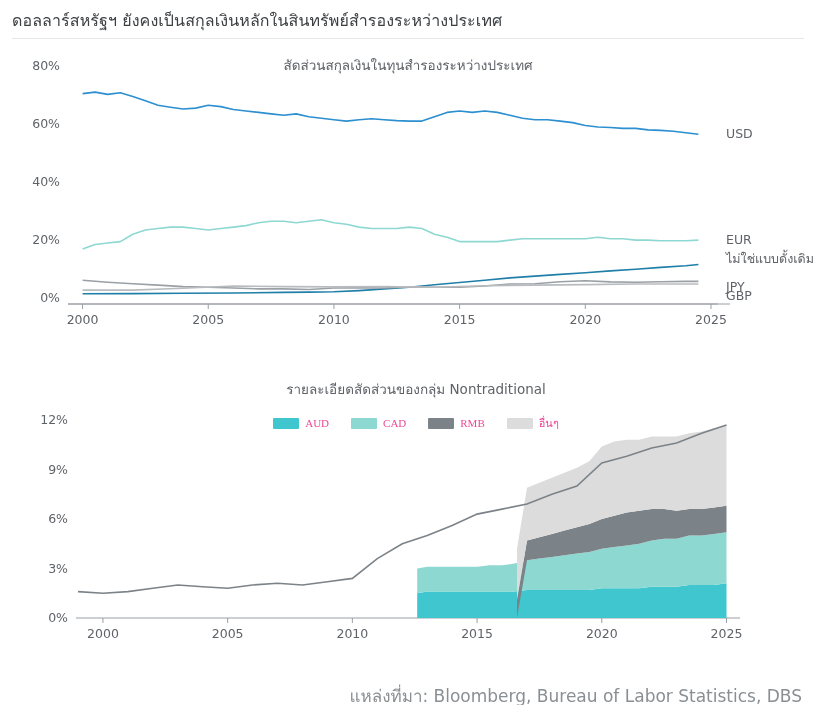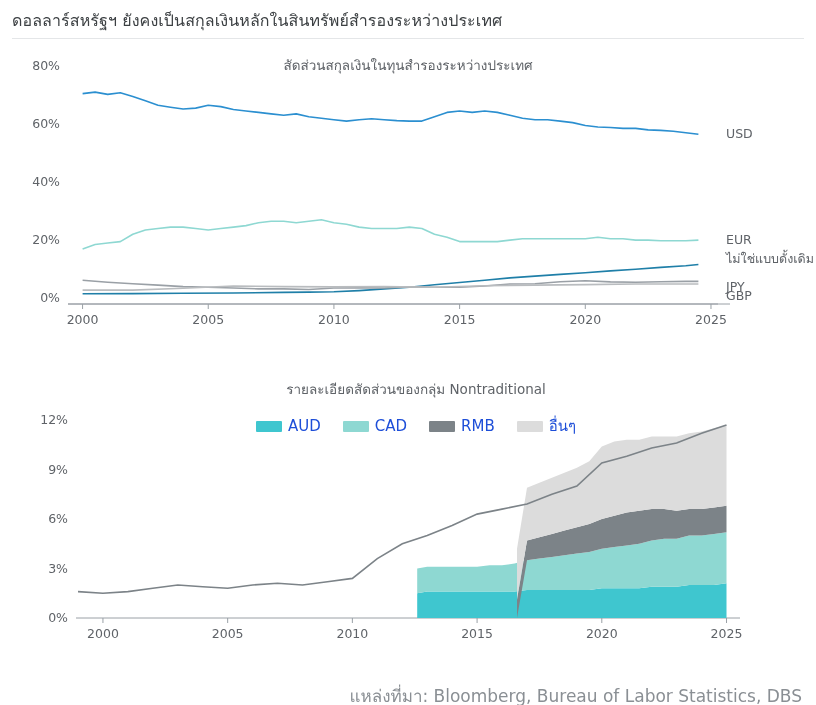--- a/index.html
+++ b/index.html
@@ -28,21 +28,21 @@
   }
   .svg-wrap{position:absolute;left:0;top:0;width:100%;height:100%;}
   .axis-label{font-size:12.5px;fill:#5f6368;font-family:"DejaVu Sans","Liberation Sans",sans-serif;}
   .series-label{font-size:12.5px;fill:#5f6368;font-family:"DejaVu Sans","Liberation Sans",sans-serif;}
   .legend{
     position:absolute;top:44px;width:100%;display:flex;justify-content:center;
     gap:22px;align-items:center;
   }
   .legend-item{display:flex;align-items:center;gap:6px;}
   .legend-swatch{width:26px;height:11px;border-radius:1px;display:inline-block;}
-  .legend-text{font-size:15px;color:#1d4ed8;}
+  .legend-text{font-size:11px;color:#ec4899;font-family:Liberation Serif, serif;}
   .source{
     position:absolute;right:14px;top:682px;font-size:17px;color:#8a8f94;
   }
 </style>
 </head>
 <body>
 
 <div class="page-title">ดอลลาร์สหรัฐฯ ยังคงเป็นสกุลเงินหลักในสินทรัพย์สำรองระหว่างประเทศ</div>
 <div class="divider"></div>
 

